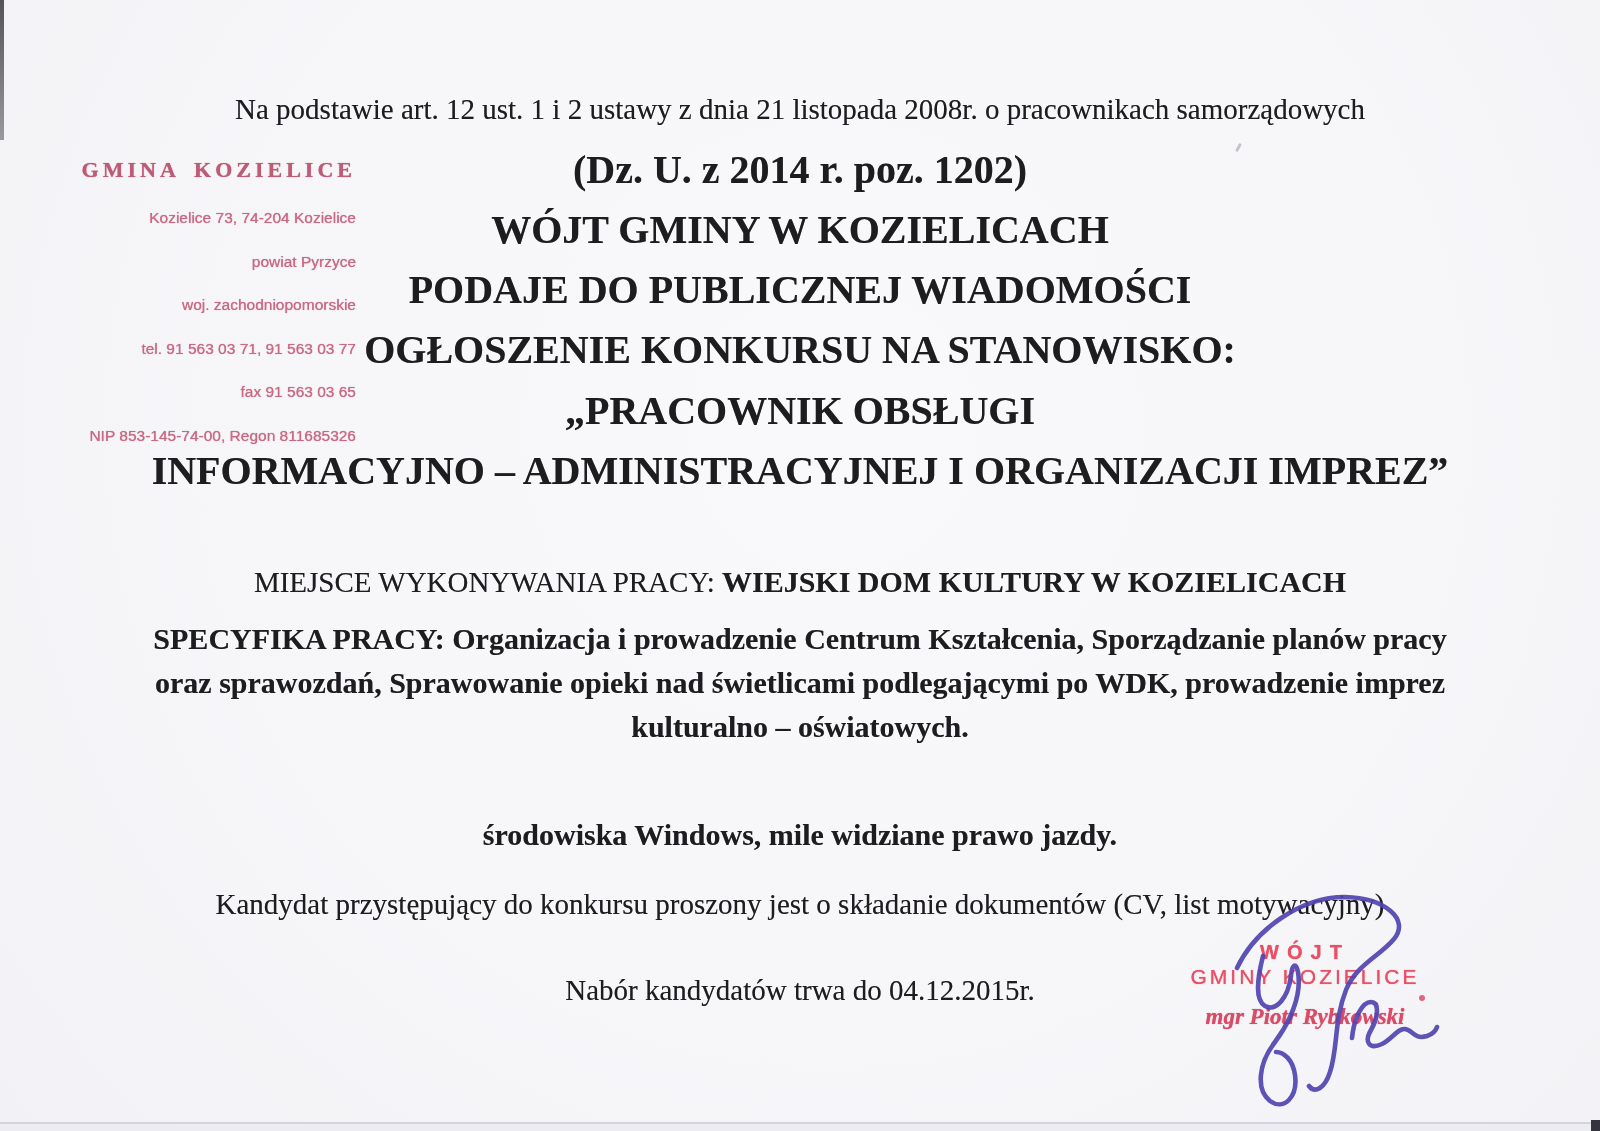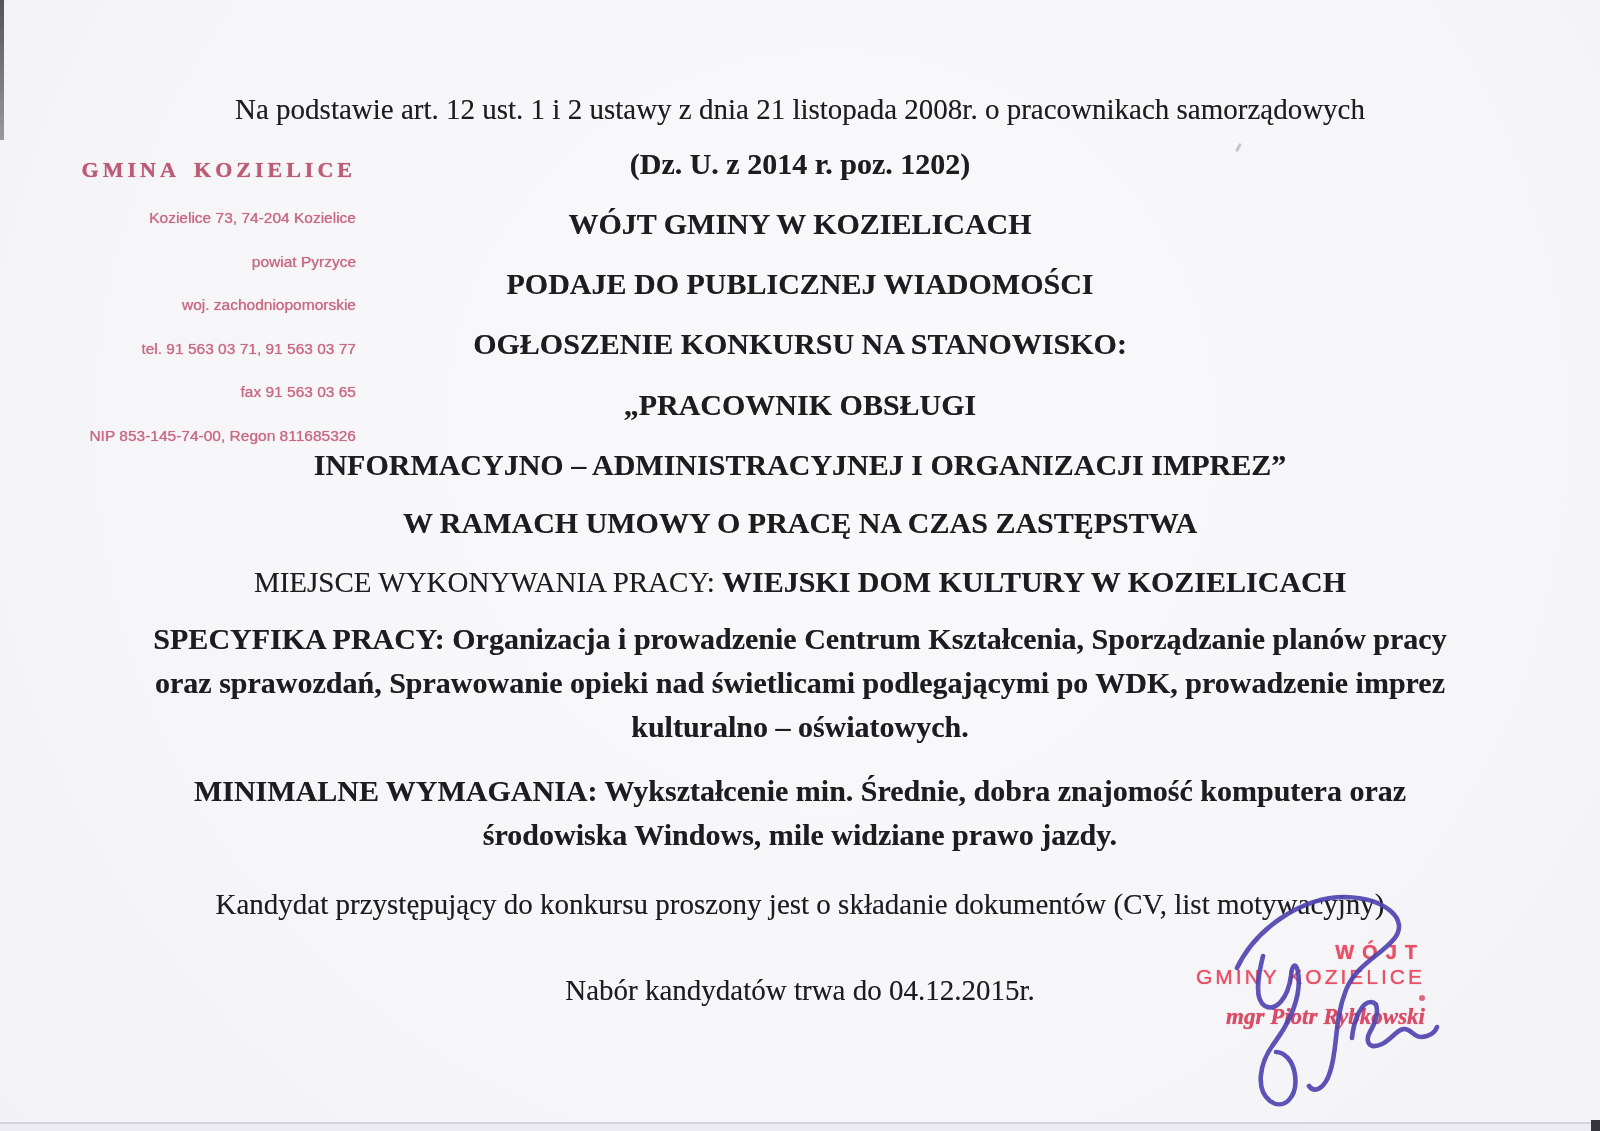--- a/index.html
+++ b/index.html
@@ -13,21 +13,21 @@
   }
   .line{
     position:absolute;left:0;width:100%;
     text-align:center;white-space:nowrap;
     color:var(--ink,#1d1d20);
     font-family:"Liberation Serif", serif;
     line-height:1.15;
     text-shadow:0 0 .6px rgba(20,20,25,.45);
   }
   .reg{font-weight:400;font-size:29px;}
-  .b{font-weight:700;font-size:30px;}
+  .b{font-weight:700;font-size:40px;}
   .b-sm{font-weight:700;font-size:30px;}
 
   
   .stamp-top{
     position:absolute;left:64px;top:157px;width:292px;
     text-align:right;
     color:var(--stamp-top,#c4607a);
     opacity:.92;
     text-shadow:0 0 1px currentColor;
   }
@@ -38,21 +38,21 @@
     margin-bottom:3px;white-space:nowrap;
   }
   .stamp-top .addr{
     font-family:"Liberation Sans", sans-serif;
     font-size:15.5px;line-height:16.5px;white-space:nowrap;margin-top:27px;
   }
 
   
   .stamp-bottom{
     position:absolute;left:1185px;top:941px;width:240px;
-    text-align:right;
+    text-align:center;
     color:var(--stamp-bottom,#e8485f);
     opacity:.95;
     text-shadow:0 0 1px currentColor;
   }
   .stamp-bottom .m-title{
     font-family:"Liberation Sans", sans-serif;
     font-weight:700;font-size:20px;letter-spacing:8px;white-space:nowrap;
   }
   .stamp-bottom .m-sub{
     font-family:"Liberation Sans", sans-serif;
@@ -106,29 +106,27 @@
 
 <div class="page">
 
   <div class="line reg" style="top:93px">Na podstawie art. 12 ust. 1 i 2 ustawy z dnia 21 listopada 2008r. o pracownikach samorządowych</div>
   <div class="line b" style="top:147px">(Dz. U. z 2014 r. poz. 1202)</div>
   <div class="line b" style="top:207px">WÓJT GMINY W KOZIELICACH</div>
   <div class="line b" style="top:267px">PODAJE DO PUBLICZNEJ WIADOMOŚCI</div>
   <div class="line b" style="top:327px">OGŁOSZENIE KONKURSU NA STANOWISKO:</div>
   <div class="line b" style="top:388px">„PRACOWNIK OBSŁUGI</div>
   <div class="line b" style="top:448px">INFORMACYJNO – ADMINISTRACYJNEJ I ORGANIZACJI IMPREZ”</div>
-  <div class="line b" style="top:506px">W RAMACH UMOWY O PRACĘ NA CZAS ZASTĘPSTWA</div>
 
   <div class="line reg" style="top:565px"><span>MIEJSCE WYKONYWANIA PRACY: </span><span style="font-weight:700;font-size:30px">WIEJSKI DOM KULTURY W KOZIELICACH</span></div>
 
   <div class="line b-sm" style="top:622px">SPECYFIKA PRACY: Organizacja i prowadzenie Centrum Kształcenia, Sporządzanie planów pracy</div>
   <div class="line b-sm" style="top:666px">oraz sprawozdań, Sprawowanie opieki nad świetlicami podlegającymi po WDK, prowadzenie imprez</div>
   <div class="line b-sm" style="top:710px">kulturalno – oświatowych.</div>
 
-  <div class="line b-sm" style="top:774px">MINIMALNE WYMAGANIA: Wykształcenie min. Średnie, dobra znajomość komputera oraz</div>
   <div class="line b-sm" style="top:818px">środowiska Windows, mile widziane prawo jazdy.</div>
 
   <div class="line reg" style="top:888px">Kandydat przystępujący do konkursu proszony jest o składanie dokumentów (CV, list motywacyjny)</div>
   <div class="line reg" style="top:974px">Nabór kandydatów trwa do 04.12.2015r.</div>
 
   <div class="stamp-top">
     <div class="title">GMINA KOZIELICE</div>
     <div class="addr">Kozielice 73, 74-204 Kozielice</div>
     <div class="addr">powiat Pyrzyce</div>
     <div class="addr">woj. zachodniopomorskie</div>

